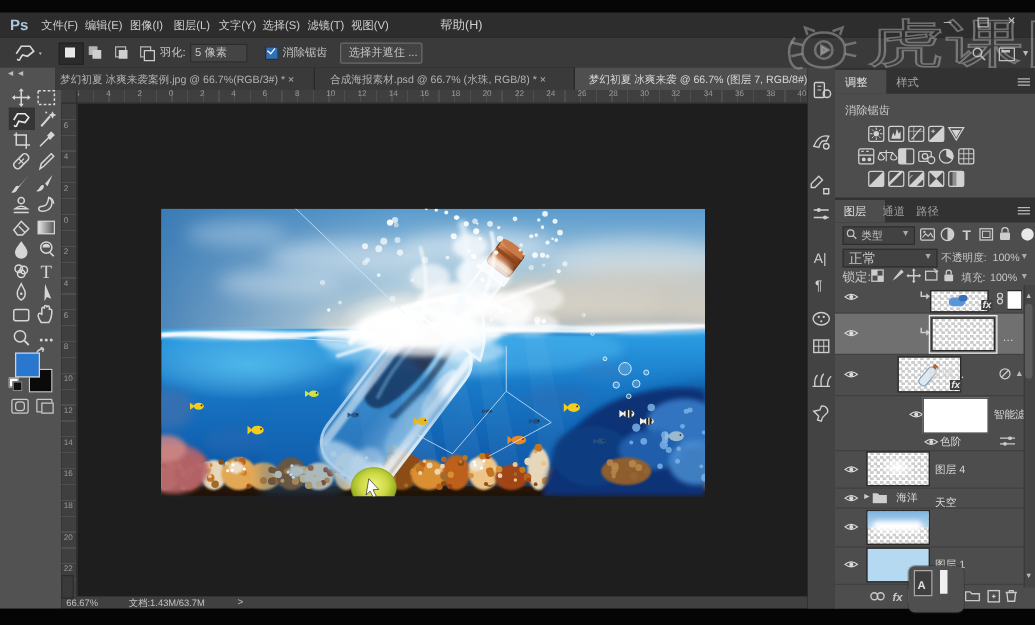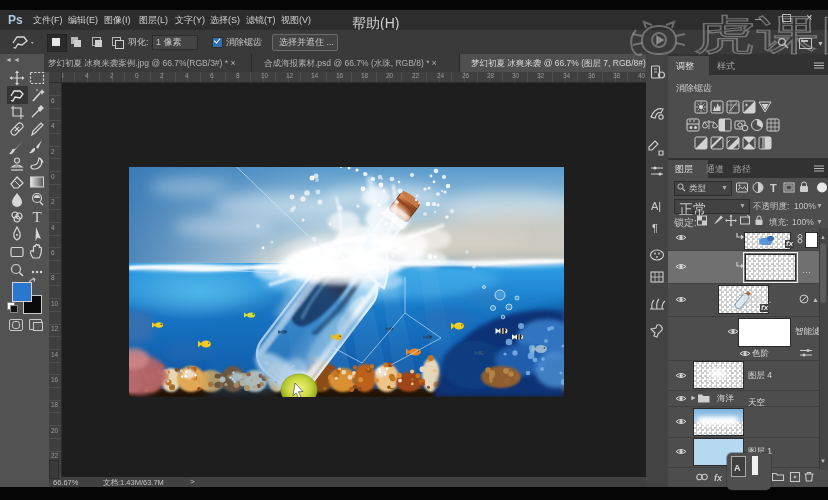--- a/index.html
+++ b/index.html
@@ -11,21 +11,21 @@
 <div class="t" style="left:8px;top:14px;font-size:12px;font-weight:bold;color:#aec6de">Ps</div>
 <div class="t" style="left:33px;top:16px;font-size:9px;color:#cfcfcf">文件(F)</div>
 <div class="t" style="left:68px;top:16px;font-size:9px;color:#cfcfcf">编辑(E)</div>
 <div class="t" style="left:104px;top:16px;font-size:9px;color:#cfcfcf">图像(I)</div>
 <div class="t" style="left:139px;top:16px;font-size:9px;color:#cfcfcf">图层(L)</div>
 <div class="t" style="left:175px;top:16px;font-size:9px;color:#cfcfcf">文字(Y)</div>
 <div class="t" style="left:210px;top:16px;font-size:9px;color:#cfcfcf">选择(S)</div>
 <div class="t" style="left:246px;top:16px;font-size:9px;color:#cfcfcf">滤镜(T)</div>
 <div class="t" style="left:281px;top:16px;font-size:9px;color:#cfcfcf">视图(V)</div>
 <div class="t" style="left:317px;top:32px;font-size:9px;color:#cfcfcf">窗口(W)</div>
-<div class="t" style="left:352px;top:16px;font-size:14px;color:#cfcfcf">帮助(H)</div>
+<div class="t" style="left:352px;top:16px;font-size:10px;color:#cfcfcf">帮助(H)</div>
 <div class="t" style="left:755px;top:13px;font-size:11px;color:#bbb">–</div>
 <div class="ab" style="left:782px;top:14px;width:7px;height:6px;border:1px solid #bbb"></div>
 <div class="t" style="left:806px;top:12px;font-size:11px;color:#ccc">×</div>
 <div class="ab" style="left:0;top:30px;width:828px;height:24px;background:#3a3a3a;border-bottom:1px solid #272727"></div>
 <svg class="ab" style="left:10px;top:34px" width="24" height="17" viewBox="0 0 24 17">
 <path d="M3,9 L7,3 L14,3 L17,7 L12,11 L8,10 L6,13 M6,13 c0,1.5 -2,1.5 -2,0" fill="none" stroke="#d8d8d8" stroke-width="1.3"></path>
 <path d="M21,8 l2.5,0 l-1.25,2 z" fill="#bbb"></path>
   </svg>
 <div class="ab" style="left:47px;top:34px;width:18px;height:16px;background:#2b2b2b;border:1px solid #222"></div>
 <div class="ab" style="left:52px;top:38px;width:8px;height:8px;background:#e8e8e8"></div>
@@ -33,21 +33,21 @@
 <div class="ab" style="left:88px;top:34px;width:18px;height:16px"></div>
 <div class="ab" style="left:108px;top:34px;width:18px;height:16px"></div>
 <div class="ab" style="left:71px;top:37px;width:7px;height:7px;background:#b5b5b5"></div>
 <div class="ab" style="left:74px;top:40px;width:7px;height:7px;background:#cfcfcf"></div>
 <div class="ab" style="left:92px;top:37px;width:7px;height:7px;border:1px solid #b5b5b5"></div>
 <div class="ab" style="left:95px;top:40px;width:7px;height:7px;background:#cfcfcf"></div>
 <div class="ab" style="left:112px;top:37px;width:7px;height:7px;border:1px solid #b5b5b5"></div>
 <div class="ab" style="left:115px;top:40px;width:7px;height:7px;border:1px solid #cfcfcf;background:#3a3a3a"></div>
 <div class="t" style="left:128px;top:38px;font-size:9px">羽化:</div>
 <div class="ab" style="left:152px;top:35px;width:44px;height:13px;background:#444;border:1px solid #2c2c2c"></div>
-<div class="t" style="left:156px;top:38px;font-size:9px">1 像素</div>
+<div class="t" style="left:156px;top:38px;font-size:9px">5 像素</div>
 <div class="ab" style="left:212px;top:37px;width:9px;height:9px;background:#2f6fb4;border:1px solid #2c2c2c"></div>
 <div class="ab" style="left:214px;top:38px;width:5px;height:3px;border-left:1.5px solid #fff;border-bottom:1.5px solid #fff;transform:rotate(-50deg)"></div>
 <div class="t" style="left:226px;top:38px;font-size:9px">消除锯齿</div>
 <div class="ab" style="left:272px;top:34px;width:64px;height:15px;background:#434343;border:1px solid #6a6a6a;border-radius:2px"></div>
 <div class="t" style="left:279px;top:38px;font-size:9px">选择并遮住 ...</div>
 <svg class="ab" style="left:777px;top:37px" width="12" height="12" viewBox="0 0 12 12">
     <circle cx="5" cy="5" r="3.4" fill="none" stroke="#c0c0c0" stroke-width="1.2"></circle>
     <line x1="7.6" y1="7.6" x2="11" y2="11" stroke="#c0c0c0" stroke-width="1.4"></line>
   </svg>
 <div class="ab" style="left:799px;top:38px;width:11px;height:9px;border:1px solid #c0c0c0"></div>
@@ -941,21 +941,21 @@
       <rect x="-5" y="-4.5" width="10" height="9" fill="none" stroke="#cdcdcd" stroke-width="1"></rect>
       <rect x="-3" y="-2.5" width="6" height="5" fill="none" stroke="#cdcdcd" stroke-width="0.8"></rect>
     </g>
     <g transform="translate(68,6.5)">
       <rect x="-4" y="-1.5" width="8" height="6" rx="1" fill="#cdcdcd"></rect>
       <path d="M-2.5,-1.5 v-1.5 a2.5,2.5 0 0 1 5,0 v1.5" fill="none" stroke="#cdcdcd" stroke-width="1"></path>
     </g>
     <circle cx="86" cy="6.5" r="5" fill="#e8e8e8"></circle>
   </svg>
 <div class="ab" style="left:674px;top:199px;width:74px;height:13px;background:#424242;border:1px solid #2e2e2e"></div>
-<div class="t" style="left:679px;top:202px;font-size:14px">正常</div>
+<div class="t" style="left:679px;top:202px;font-size:11px">正常</div>
 <div class="t" style="left:739px;top:202px;font-size:7px;color:#aaa">▼</div>
 <div class="t" style="left:753px;top:202px;font-size:8.5px">不透明度:</div>
 <div class="t" style="left:794px;top:202px;font-size:8.5px">100%</div>
 <div class="t" style="left:816px;top:202px;font-size:7px;color:#aaa">▼</div>
 <div class="t" style="left:674px;top:218px;font-size:10px">锁定:</div>
 <svg class="ab" style="left:696px;top:214px" width="70" height="13" viewBox="0 0 70 13">
     <g transform="translate(6,6.5)">
       <rect x="-4.5" y="-4.5" width="9" height="9" fill="none" stroke="#cdcdcd" stroke-width="1"></rect>
       <rect x="-4.5" y="-4.5" width="4.5" height="4.5" fill="#cdcdcd"></rect>
       <rect x="0" y="0" width="4.5" height="4.5" fill="#cdcdcd"></rect>

